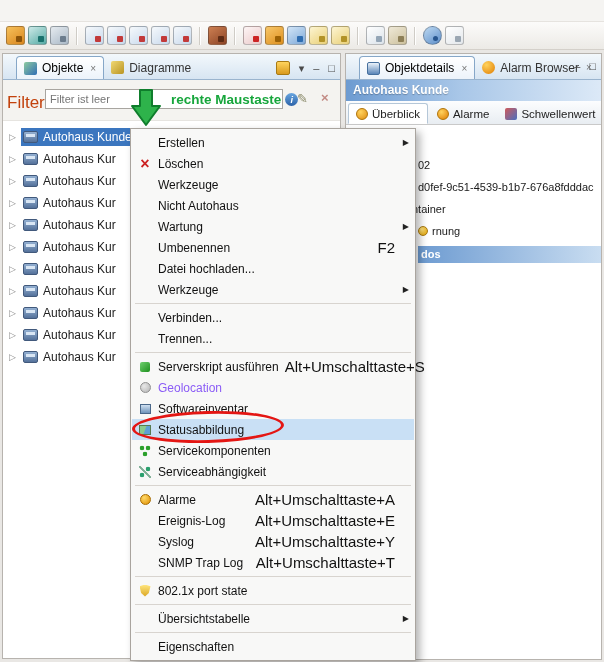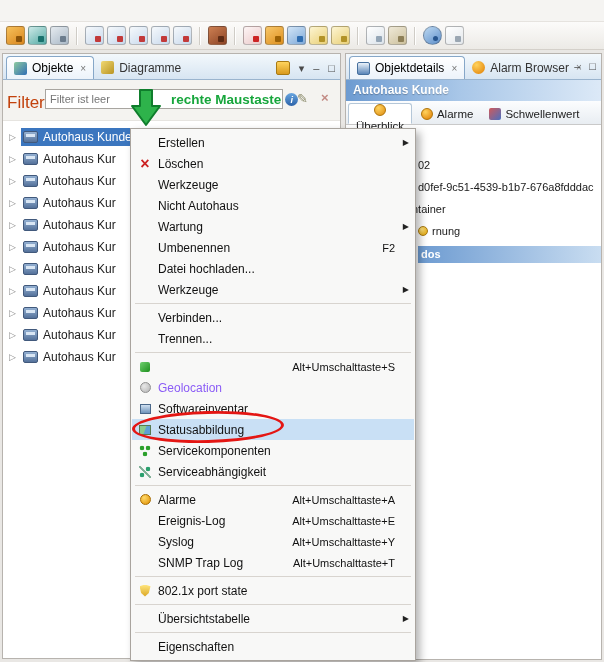--- a/index.html
+++ b/index.html
@@ -26,21 +26,21 @@
   .tb-icon.round::after{border-radius:50%;right:3px;bottom:3px;width:5px;height:5px;}
   .tb-sep{width:1px;height:18px;background:#cfccc6;border-right:1px solid #fff;margin:0 4px;flex:none;}
   
   .panel{position:absolute;background:#fff;border:1px solid #b7b3ae;box-sizing:border-box;overflow:hidden;}
   #left-panel{left:2px;top:53px;width:339px;bottom:3px;}
   #right-panel{left:345px;top:53px;width:257px;bottom:2px;}
   .tabbar{height:26px;background:linear-gradient(#f3f8fc,#d7e5f2);border-bottom:1px solid #9ab4ce;
     display:flex;align-items:flex-end;padding:3px 3px 0 3px;box-sizing:border-box;position:relative;}
   .tab{display:flex;align-items:center;gap:5px;height:23px;padding:0 7px;font-size:12px;color:#333;
     border-top-left-radius:4px;border-top-right-radius:4px;box-sizing:border-box;white-space:nowrap;}
-  .tab.active{background:linear-gradient(#ffffff,#ecf3fa);border:1px solid #86a7c8;border-bottom:none;color:#000;}
+  .tab.active{background:linear-gradient(#ffffff,#ecf3fa);border:1px solid #86a7c8;border-bottom:none;color:#000;margin-left:10px;}
   .tab-icon{width:13px;height:13px;border-radius:2px;flex:none;}
   .ti-objects{background:linear-gradient(135deg,#8ecba0,#2f6db4);}
   .ti-diagrams{background:linear-gradient(135deg,#f0d874,#b99422);}
   .ti-details{background:linear-gradient(#eaf2fa,#5b86b8);border:1px solid #46709e;box-sizing:border-box;}
   .ti-alarmbrowser{background:radial-gradient(circle at 35% 30%,#ffd35e,#e07c00);border-radius:50%;}
   .tab-close{font-size:10px;color:#777;margin-left:2px;}
   .panel-btns{position:absolute;right:5px;top:7px;display:flex;align-items:center;gap:9px;}
   .pbtn{font-size:11px;color:#4a4a4a;line-height:1;cursor:default;}
   .pbtn.amber{width:12px;height:12px;background:linear-gradient(#ffd45e,#d99a1e);
     border:1px solid #a87a14;border-radius:2px;}
@@ -62,21 +62,21 @@
   .obj-icon::after{content:"";position:absolute;left:2px;top:2px;right:2px;height:3px;background:#d9e6f4;}
   .trow.selected .row-core{background:#3b76bf;color:#fff;}
   
   .obj-header{height:21px;background:linear-gradient(90deg,#6d9bd1,#a9c7e8 45%,#dce9f7);
     color:#fff;font-weight:bold;font-size:12px;line-height:21px;padding-left:7px;
     text-shadow:0 1px 1px rgba(0,0,0,.25);}
   .subtabbar{height:24px;background:linear-gradient(#fcfdfe,#e8edf2);border-bottom:1px solid #c9c9c9;
     display:flex;align-items:flex-end;padding:2px 2px 0 2px;gap:2px;box-sizing:border-box;}
   .subtab{display:flex;align-items:center;gap:4px;height:21px;padding:0 7px;font-size:11.5px;color:#222;
     border-top-left-radius:3px;border-top-right-radius:3px;box-sizing:border-box;white-space:nowrap;}
-  .subtab.active{background:#fff;border:1px solid #b5c7d8;border-bottom-color:#fff;flex-direction:column;}
+  .subtab.active{background:#fff;border:1px solid #b5c7d8;border-bottom-color:#fff;}
   .sub-icon{width:12px;height:12px;border-radius:50%;flex:none;box-sizing:border-box;}
   .si-overview{background:radial-gradient(circle at 35% 30%,#ffd35e,#df8d12);border:1px solid #b07408;}
   .si-alarms{background:radial-gradient(circle at 35% 30%,#ffd35e,#e07c00);border:1px solid #b07408;}
   .si-threshold{border-radius:2px;background:linear-gradient(135deg,#d05a5a,#4a6fc0);}
   .frag{position:absolute;font-size:11px;color:#1a1a1a;white-space:nowrap;}
   #frag1{left:72px;top:105px;}
   #frag2{left:72px;top:127px;right:0;overflow:hidden;}
   #frag3{left:66px;top:149px;}
   #frag4{left:86px;top:171px;}
   .warn-dot{position:absolute;left:72px;top:172px;width:10px;height:10px;border-radius:50%;
@@ -85,21 +85,21 @@
     background:linear-gradient(90deg,#6d9bd1,#c9ddf1);color:#fff;font-weight:bold;font-size:11px;
     line-height:17px;padding-left:3px;}
   
   .menu{position:absolute;left:130px;top:128px;width:286px;background:#f8f8f7;border:1px solid #a9a49e;
     box-shadow:4px 4px 8px rgba(0,0,0,.3);padding:3px 1px;z-index:40;box-sizing:border-box;}
   .mi{height:21px;display:flex;align-items:center;padding:0 5px 0 3px;font-size:12px;color:#111;white-space:nowrap;}
   .mi-icon{width:20px;height:16px;display:inline-flex;align-items:center;justify-content:center;margin-right:3px;flex:none;}
   .mi-icon::before{display:inline-block;}
   .mi-label{flex:none;}
   .mi-spring{flex:1;min-width:6px;}
-  .mi-shortcut{font-size:11px;color:#111;flex:none;text-align:center;}
+  .mi-shortcut{font-size:15px;color:#111;flex:none;text-align:center;}
   .mi-arrow{width:10px;font-size:8px;color:#222;text-align:right;margin-left:4px;flex:none;}
   .menu-sep{height:1px;background:#d8d4cf;margin:3px 3px;}
   .mi.highlight{background:#c9e0f5;}
   .mi.disabled .mi-label{color:#8b5cf6;}
   .ic-delete::before{content:"×";color:#cc2222;font-weight:bold;font-size:16px;line-height:1;}
   .ic-script::before{content:"";width:10px;height:10px;background:linear-gradient(135deg,#6fd06f,#1d8f1d);border-radius:2px;}
   .ic-globe::before{content:"";width:11px;height:11px;border-radius:50%;
     background:radial-gradient(circle at 35% 35%,#e8e8e8,#b3b3b3);border:1px solid #909090;box-sizing:border-box;}
   .ic-software::before{content:"";width:11px;height:10px;background:linear-gradient(#cfe0f0,#6f94bb);border:1px solid #4a688a;box-sizing:border-box;}
   .ic-statusmap::before{content:"";width:12px;height:10px;background:linear-gradient(110deg,#8cc98c 45%,#5e9fd4 55%);border:1px solid #587a50;box-sizing:border-box;}
@@ -383,20 +383,21 @@
     <div class="mi">
       <span class="mi-icon"></span>
       <span class="mi-label">Trennen...</span>
       <span class="mi-spring"></span>
       <span class="mi-shortcut"></span>
       <span class="mi-arrow" style="visibility: hidden;">▶</span>
     </div>
     <div class="menu-sep"></div>
     <div class="mi">
       <span class="mi-icon ic-script"></span>
+      <span class="mi-label">Serverskript ausführen</span>
       <span class="mi-spring"></span>
       <span class="mi-shortcut">Alt+Umschalttaste+S</span>
       <span class="mi-arrow" style="visibility: hidden;">▶</span>
     </div>
     <div class="mi disabled">
       <span class="mi-icon ic-globe"></span>
       <span class="mi-label">Geolocation</span>
       <span class="mi-spring"></span>
       <span class="mi-shortcut"></span>
       <span class="mi-arrow" style="visibility: hidden;">▶</span>

